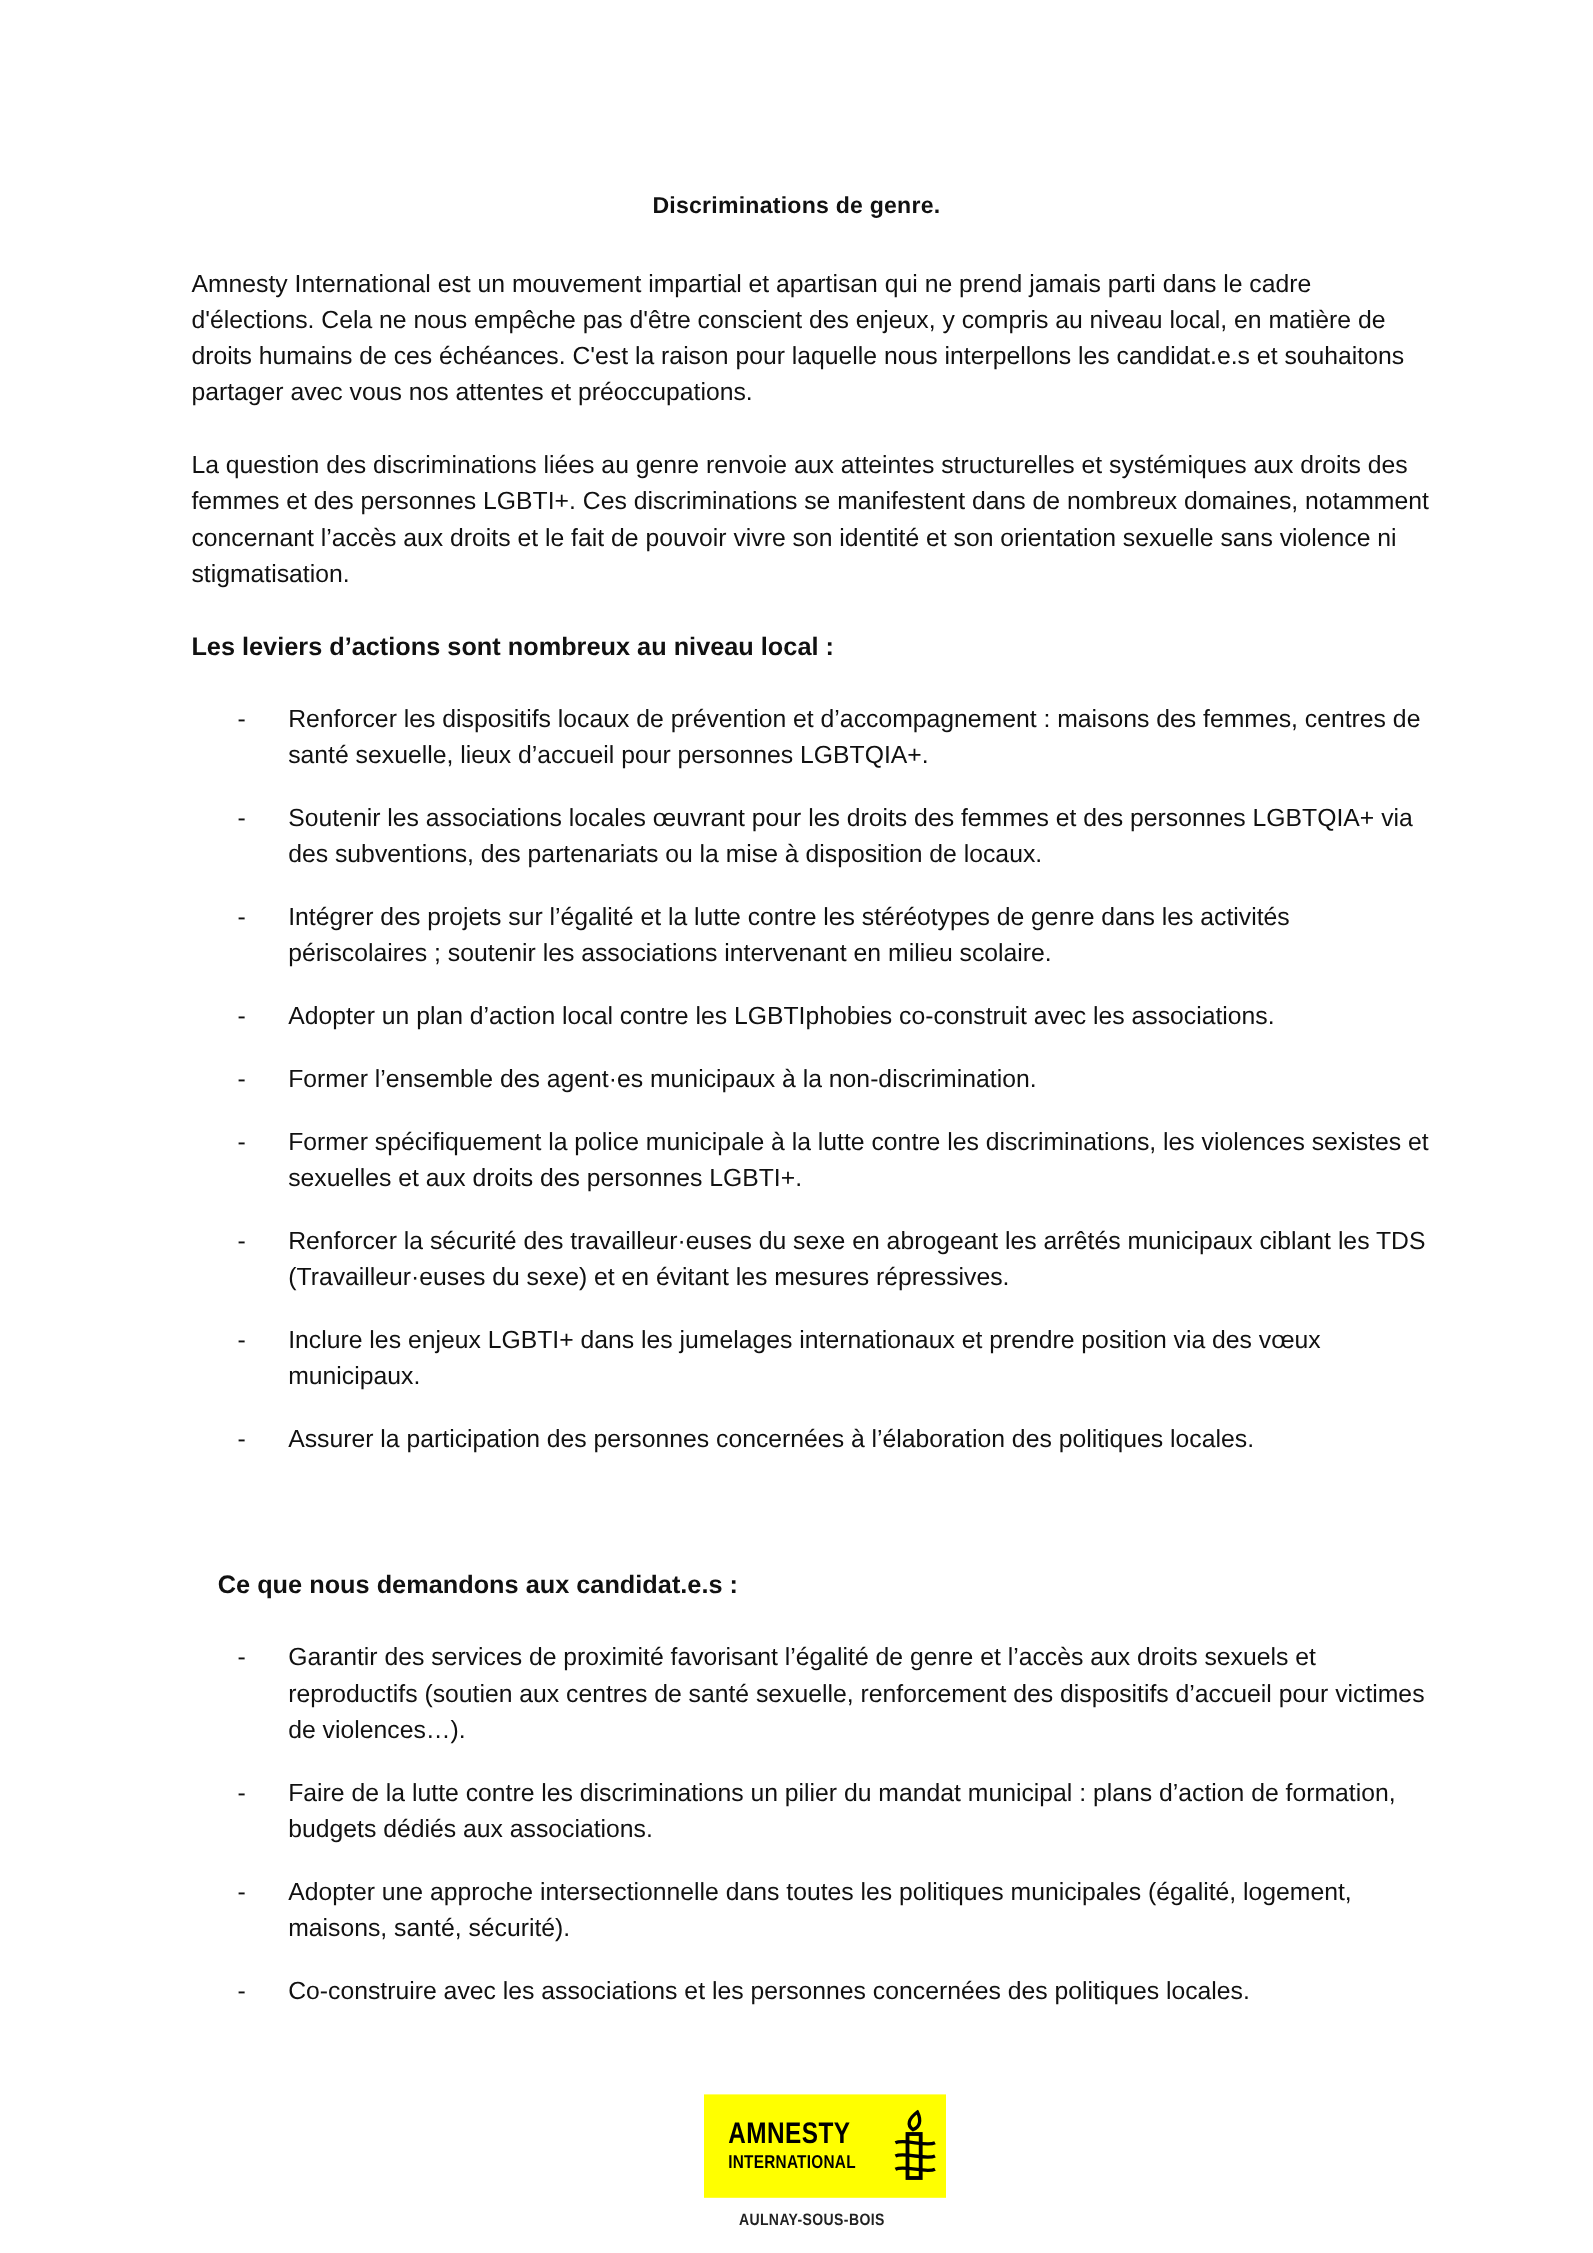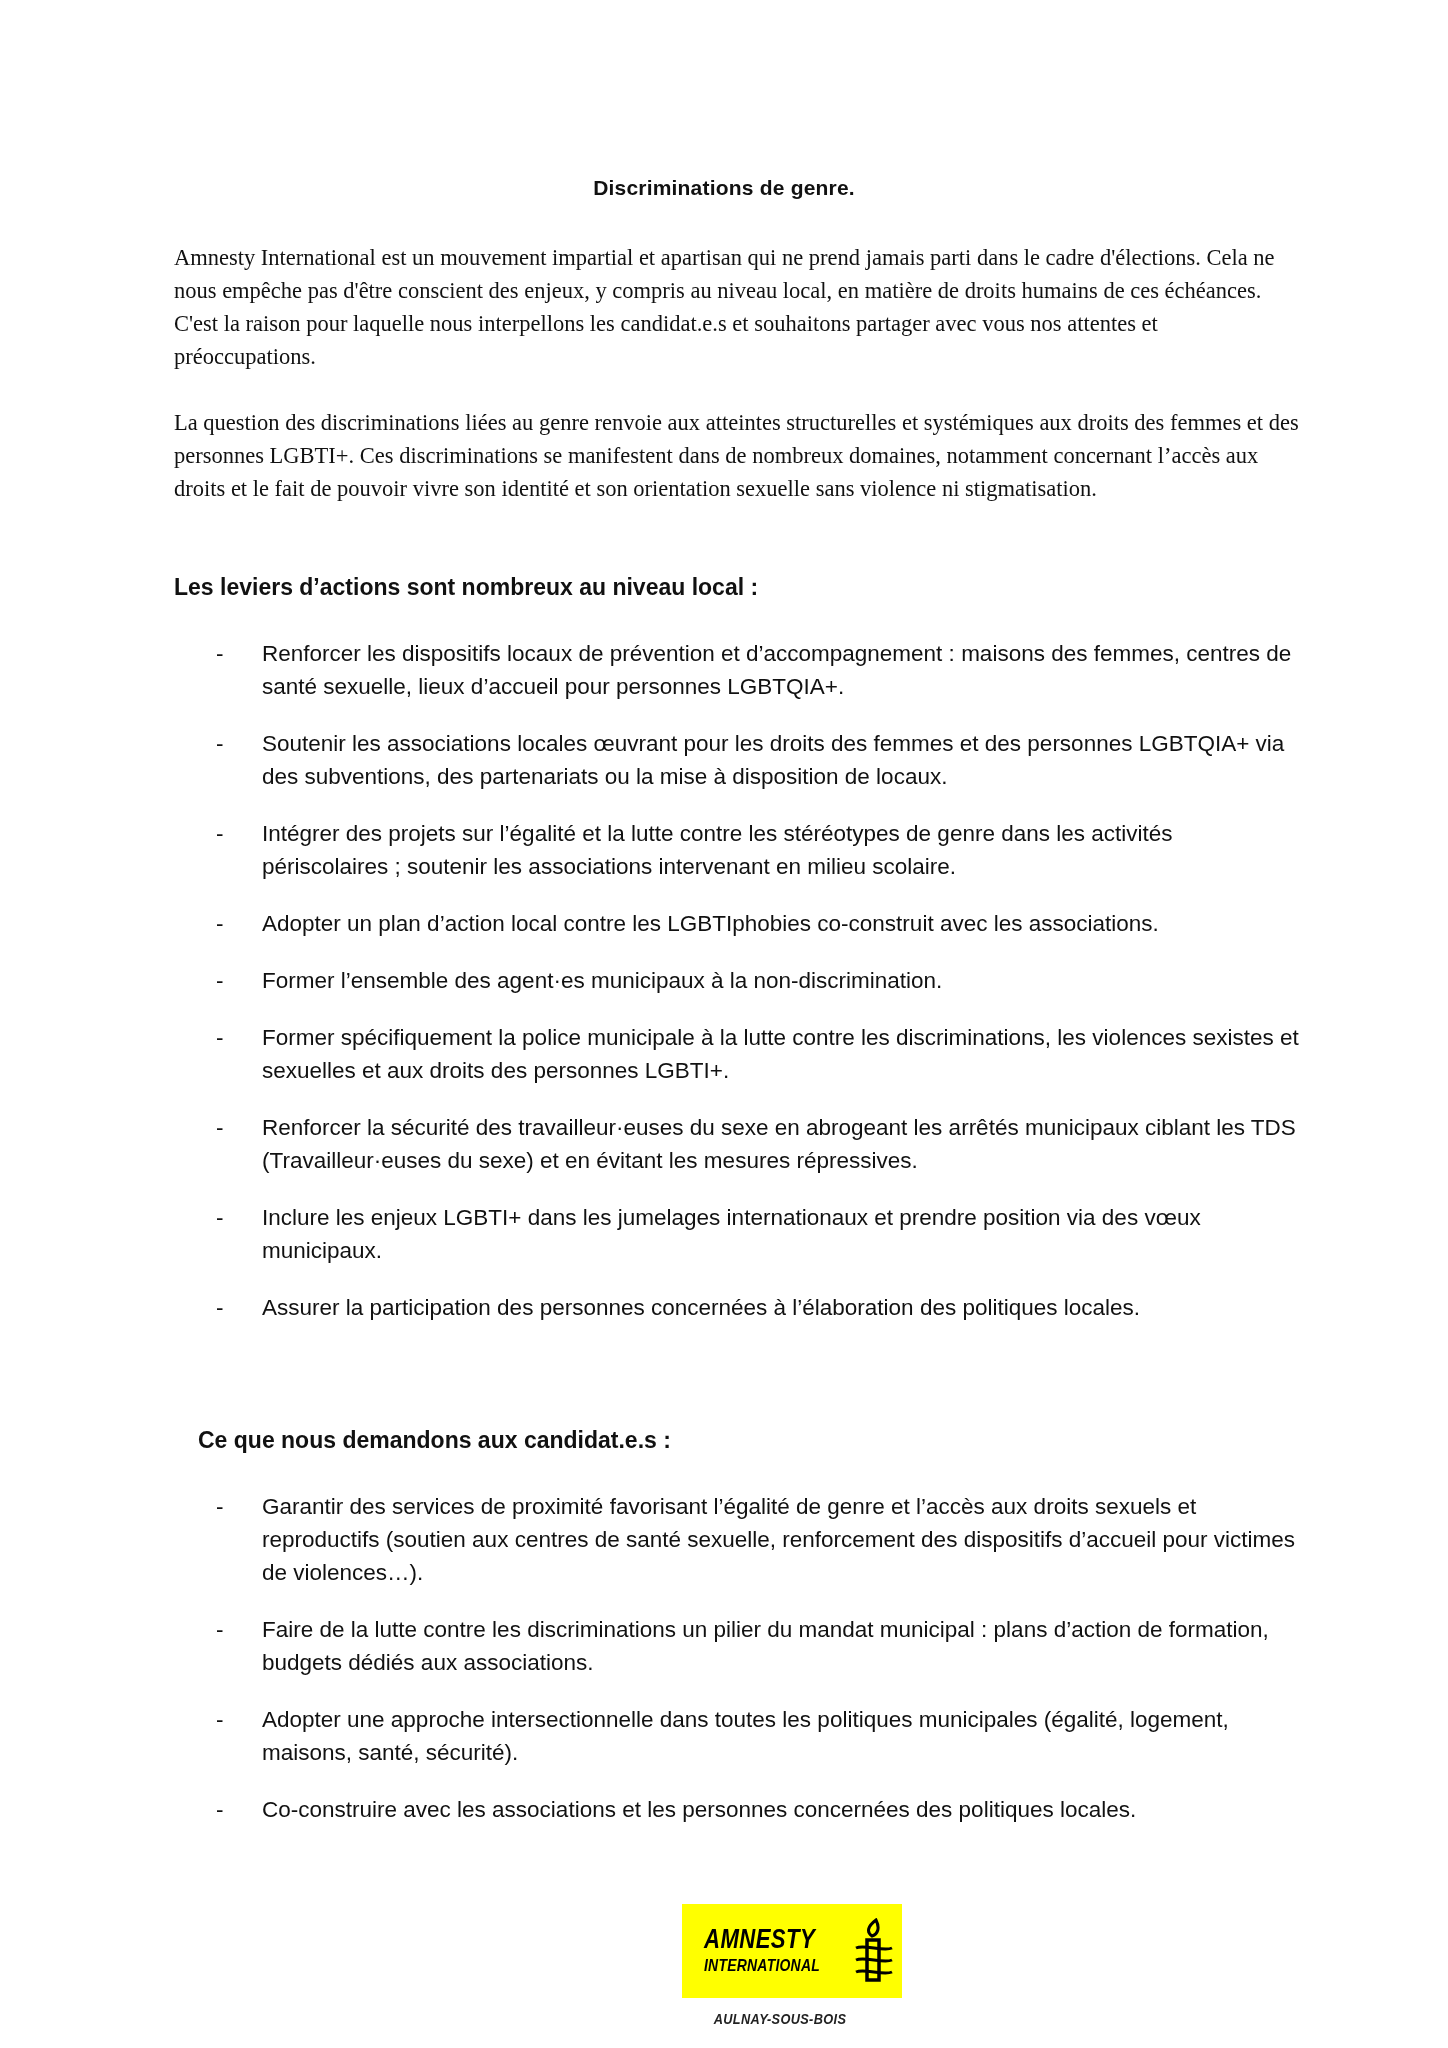--- a/index.html
+++ b/index.html
@@ -1,32 +1,32 @@
 <!DOCTYPE html>
 <html><head>
 <meta charset="utf-8">
 <style>
   html, body { margin: 0; padding: 0; background: #ffffff; }
   body { width: 1448px; height: 2048px; position: relative; overflow: hidden;
          font-family: "Liberation Sans", "DejaVu Sans", sans-serif; color: #111; }
   .page { position: absolute; left: 174px; top: 0; width: 1120px; }
   .title { position: absolute; top: 176px; left: 0; width: 1100px; text-align: center;
            font-weight: bold; font-size: 21px; letter-spacing: 0.2px; }
-  .para { position: absolute; left: 0; width: 1130px; font-size: 22.5px; line-height: 33px; font-family: Liberation Serif, serif; }
+  .para { position: absolute; left: 0; width: 1130px; font-size: 22.5px; line-height: 33px; }
   .p1 { top: 241px; }
   .p2 { top: 406px; }
   .heading { position: absolute; left: 0; font-weight: bold; font-size: 23px; line-height: 33px; }
   .h1 { top: 571px; }
   .h2 { top: 1424px; margin-left: 24px; }
   .list { position: absolute; left: 0; width: 1130px; margin: 0; padding: 0; list-style: none; }
   .list li { position: relative; padding-left: 88px; font-size: 22.5px; line-height: 33px; margin-bottom: 24px; }
   .list li .dash { position: absolute; left: 42px; top: 0; }
   .l1 { top: 637px; }
   .l2 { top: 1490px; }
-  .logo-wrap { position: absolute; left: 682px; top: 1904px; width: 196px; font-style: italic; }
+  .logo-wrap { position: absolute; left: 640px; top: 1904px; width: 196px; }
   .logo-box { width: 220px; height: 94px; background: #ffff00; position: relative; }
   .logo-text { position: absolute; left: 22px; top: 22px; font-weight: bold; color: #000;
                font-family: "Liberation Sans", sans-serif; line-height: 1; }
   .logo-text .a { font-size: 27px; letter-spacing: 0.5px; transform: scaleX(0.82); transform-origin: left; display: block; }
   .logo-text .b { font-size: 17px; letter-spacing: 0.3px; transform: scaleX(0.82); transform-origin: left; display: block; margin-top: 4px; }
   .candle { position: absolute; left: 172px; top: 14px; width: 40px; height: 66px; }
   .city { margin-top: 12px; text-align: center; font-weight: bold; font-size: 15px; letter-spacing: 0.4px;
           transform: scaleX(0.85); color: #222; }
 </style>
 </head>

